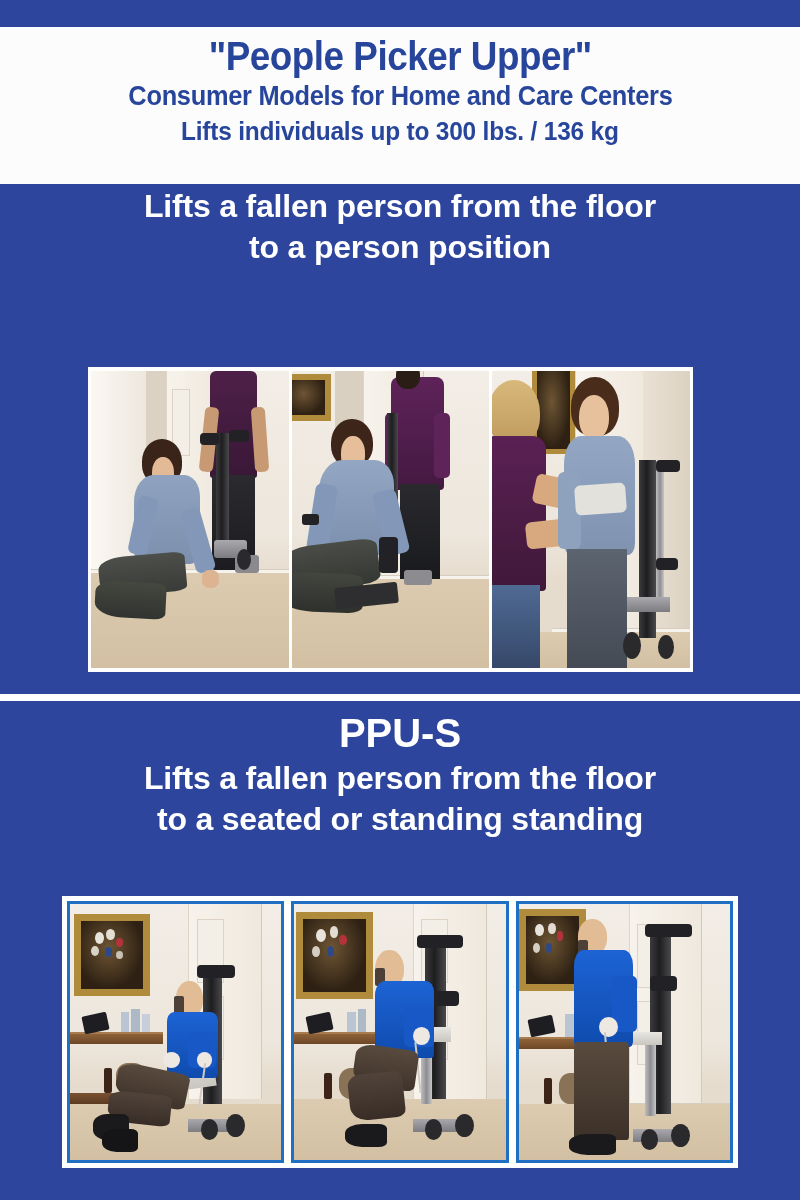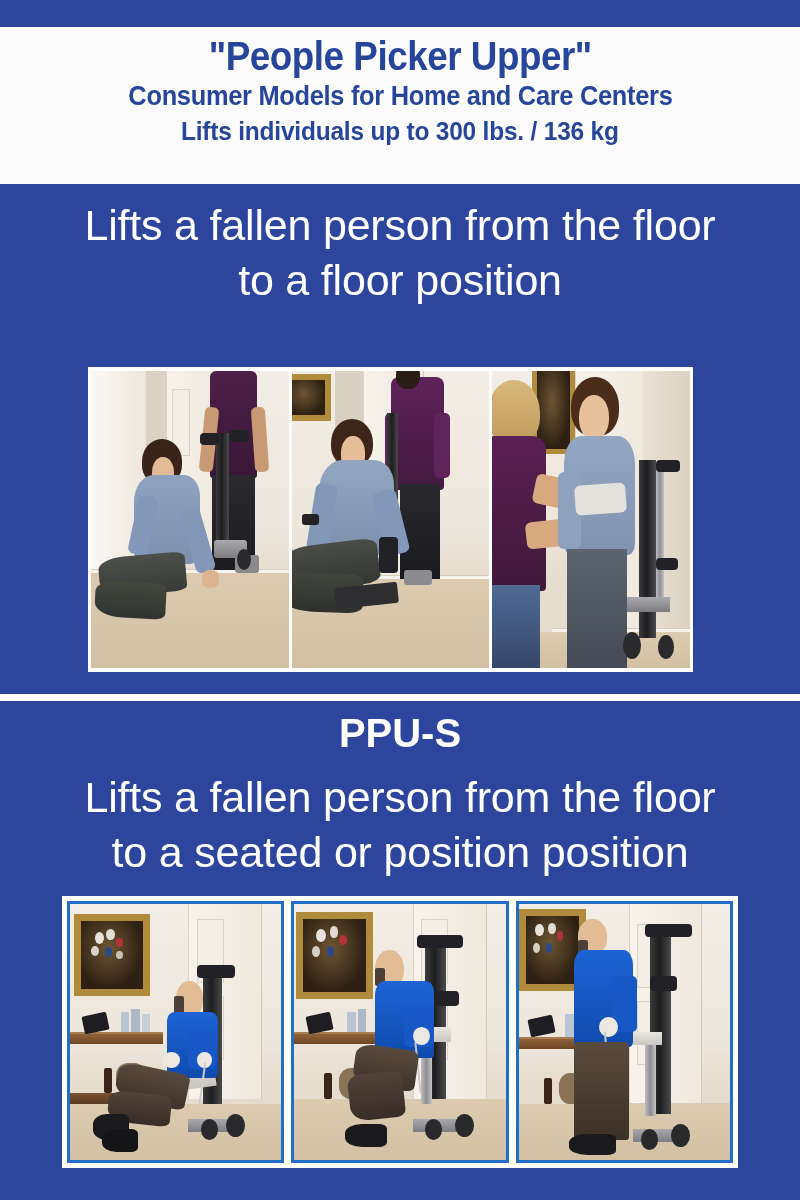--- a/index.html
+++ b/index.html
@@ -90,24 +90,24 @@
     font-size: 40px;
     font-weight: bold;
     line-height: 1.12;
     margin: 0;
     padding-top: 12px;
     letter-spacing: 0px;
   }
   .section-ppus .model-name { padding-top: 10px; }
 
   .model-desc {
-    font-size: 43px;
-    font-weight: normal;
+    font-size: 32px;
+    font-weight: bold;
     line-height: 1.28;
-    margin: 12px;
+    margin: 0;
     padding: 2px 10px 0 10px;
     letter-spacing: -0.2px;
   }
   .model-desc span { display: block; }
 
   
   .strip-top {
     position: absolute;
     left: 88px;
     top: 367px;
@@ -215,21 +215,21 @@
 
   <div class="header-band">
     <div class="title-main">"People Picker Upper"</div>
     <div class="title-sub1">Consumer Models for Home and Care Centers</div>
     <div class="title-sub2">Lifts individuals up to 300 lbs. / 136 kg</div>
   </div>
 
   <div class="section section-ppu">
     <div class="model-desc">
       <span>Lifts a fallen person from the floor</span>
-      <span>to a floor position</span>
+      <span>to a person position</span>
     </div>
   </div>
 
   <div class="strip-top">
 
     <div class="photo">
       <div class="photo-inner">
         <div class="wall"></div>
 
         <div style="position:absolute;left:0;top:0;width:28%;height:78%;background:linear-gradient(90deg,#FBF8F3,#EDE7DD);"></div>
@@ -332,21 +332,21 @@
       </div>
     </div>
   </div>
 
   <div class="divider"></div>
 
   <div class="section section-ppus">
     <div class="model-name">PPU-S</div>
     <div class="model-desc">
       <span>Lifts a fallen person from the floor</span>
-      <span>to a seated or position position</span>
+      <span>to a seated or standing standing</span>
     </div>
   </div>
 
   <div class="strip-bottom">
 
     <div class="photo">
       <div class="photo-inner">
         <div class="wall"></div>
         <div class="door" style="left:56%;top:0;width:34%;height:76%;"></div>
         <div class="door-panel" style="left:60%;top:6%;width:12%;height:24%;"></div>

